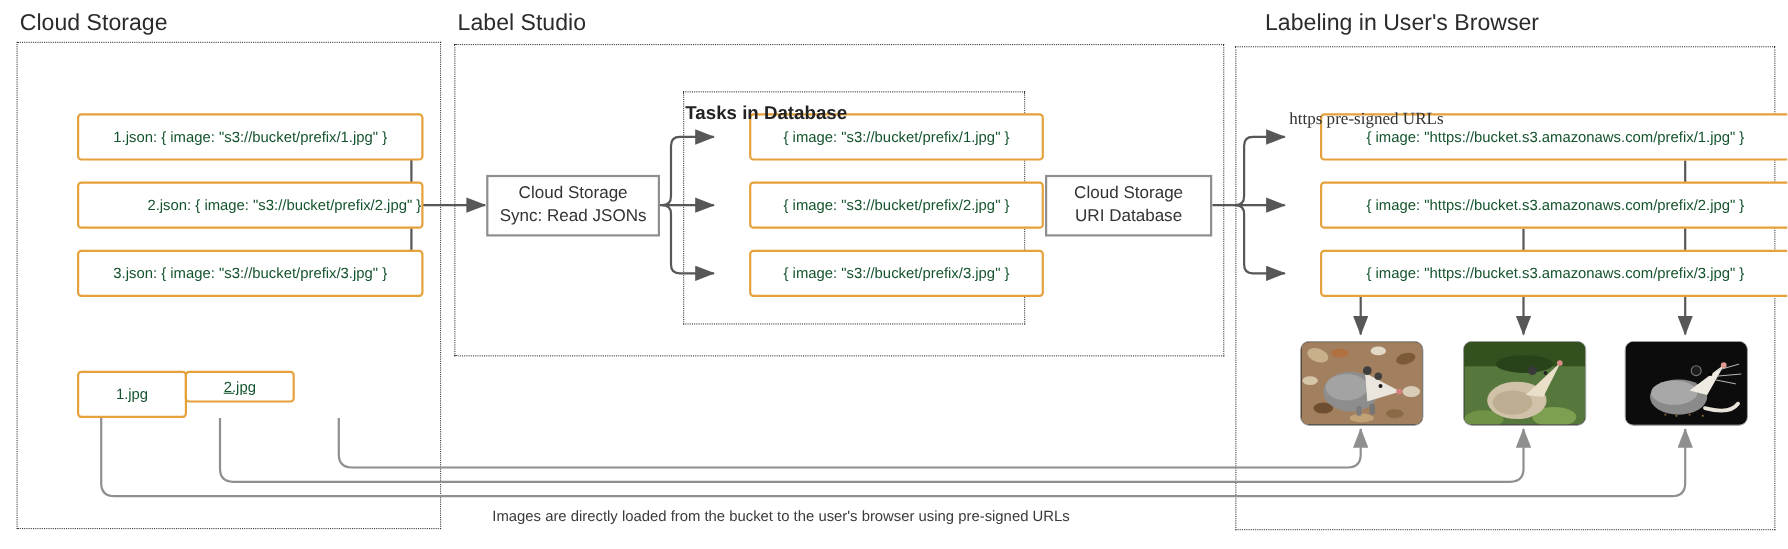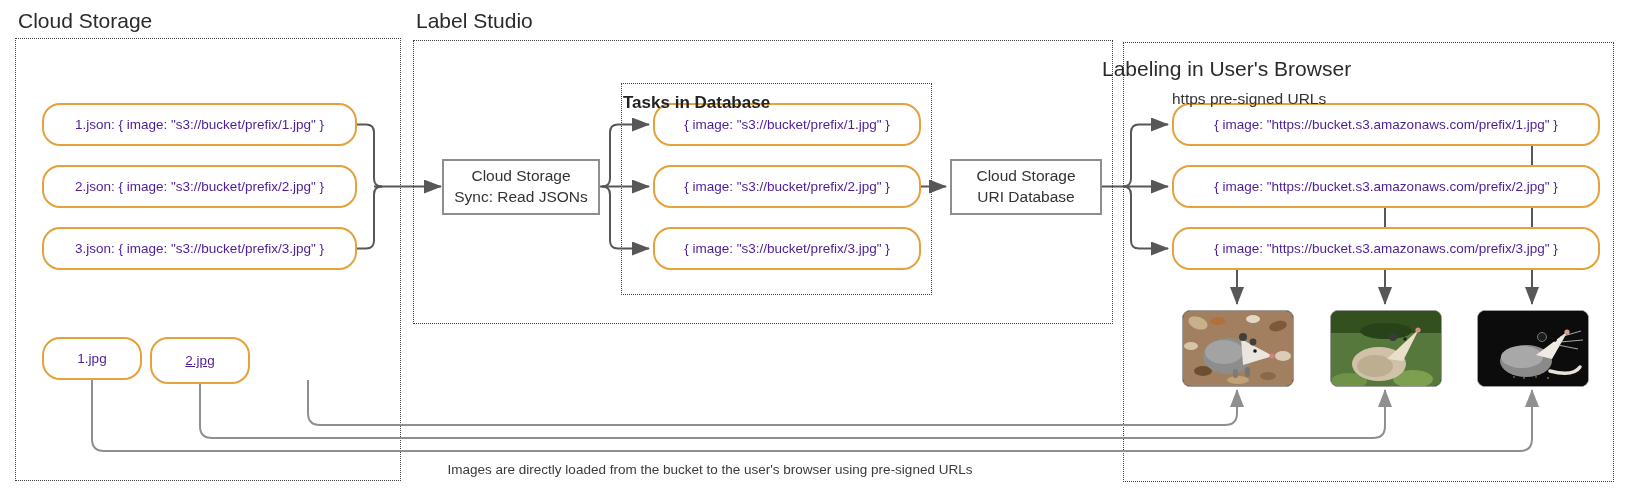--- a/index.html
+++ b/index.html
@@ -5,23 +5,23 @@
   html,body{margin:0;padding:0;background:#ffffff;}
   .stage{
     position:relative;width:1625px;height:499px;background:#fff;
     font-family:"Liberation Sans",sans-serif;overflow:hidden;
   }
   .dotted{position:absolute;border:1px dotted #3f3f3f;background:transparent;z-index:0;}
   .section-title{position:absolute;font-size:21px;color:#2b2b2b;white-space:nowrap;z-index:3;}
   .sub-title{position:absolute;font-size:15.5px;color:#333;white-space:nowrap;z-index:3;margin-top:37px;}
   .sub-title.bold{font-weight:bold;font-size:17px;color:#222;}
   .pill{
-    position:absolute;box-sizing:border-box;border:2px solid #E5A13C;border-radius:18px;
+    position:absolute;box-sizing:border-box;border:2px solid #E5A13C;border-radius:4px;
     background:#fff;display:flex;align-items:center;justify-content:center;
-    font-size:13.5px;color:#4c1d95;white-space:nowrap;z-index:2;
+    font-size:13.5px;color:#14532d;white-space:nowrap;z-index:2;margin-left:28px;
   }
   .procbox{
     position:absolute;box-sizing:border-box;border:2px solid #8e8e8e;background:#fff;
     display:flex;flex-direction:column;align-items:center;justify-content:center;
     font-size:15.5px;color:#333;line-height:1.35;white-space:nowrap;z-index:2;
   }
   .photo{
     position:absolute;width:110px;height:75px;border-radius:8px;overflow:hidden;
     border:1px solid #9e9e9e;z-index:2;background:#000;
   }
@@ -34,23 +34,23 @@
 
 <div class="stage">
 
   <div class="dotted" style="left:15px;top:38px;width:384px;height:441px;"></div>
   <div class="dotted" style="left:413px;top:40px;width:698px;height:282px;"></div>
   <div class="dotted" style="left:621px;top:83px;width:309px;height:210px;"></div>
   <div class="dotted" style="left:1123px;top:42px;width:489px;height:438px;"></div>
 
   <div class="section-title" style="left:18px;top:9px;">Cloud Storage</div>
   <div class="section-title" style="left:416px;top:9px;">Label Studio</div>
-  <div class="section-title" style="left:1102px;top:9px;margin-top:48px;">Labeling in User's Browser</div>
+  <div class="section-title" style="left:1150px;top:9px;">Labeling in User's Browser</div>
   <div class="sub-title bold" style="left:623px;top:56px;">Tasks in Database</div>
-  <div class="sub-title" style="left:1172px;top:53px;">https pre-signed URLs</div>
+  <div class="sub-title" style="left:1172px;top:63px;font-family:Liberation Serif, serif;">https pre-signed URLs</div>
 
   <svg class="svg-layer" width="1625" height="499" viewBox="0 0 1625 499">
     <defs>
       <marker id="ah-dark" markerWidth="9" markerHeight="7" refX="8.5" refY="3.5" orient="auto">
         <path d="M0,0 L9,3.5 L0,7 Z" fill="#575757"></path>
       </marker>
       <marker id="ah-light" markerWidth="9" markerHeight="7" refX="8.5" refY="3.5" orient="auto">
         <path d="M0,0 L9,3.5 L0,7 Z" fill="#8f8f8f"></path>
       </marker>
     </defs>
@@ -78,31 +78,31 @@
 
       <path d="M308,380 V413 Q308,425 320,425 H1225 Q1237,425 1237,413 V390" marker-end="url(#ah-light)"></path>
       <path d="M200,380 V426 Q200,438 212,438 H1373 Q1385,438 1385,426 V390" marker-end="url(#ah-light)"></path>
       <path d="M92,380 V439 Q92,451 104,451 H1520 Q1532,451 1532,439 V390" marker-end="url(#ah-light)"></path>
     </g>
   </svg>
 
   <div class="pill" style="left:42px;top:103px;width:315px;height:43px;">
       <span>1.json: { image: "s3://bucket/prefix/1.jpg" }</span>
     </div>
-  <div class="pill" style="left:42px;top:165px;width:315px;height:43px;">
+  <div class="pill" style="left:42px;top:165px;width:315px;height:43px;justify-content:flex-end;">
       <span>2.json: { image: "s3://bucket/prefix/2.jpg" }</span>
     </div>
   <div class="pill" style="left:42px;top:227px;width:315px;height:43px;text-align:center;">
       <span>3.json: { image: "s3://bucket/prefix/3.jpg" }</span>
     </div>
 
   <div class="pill" style="left:42px;top:337px;width:100px;height:43px;">
       <span>1.jpg</span>
     </div>
-  <div class="pill" style="left:150px;top:337px;width:100px;height:47px;text-decoration:underline;">
+  <div class="pill" style="left:140px;top:337px;width:100px;height:29px;text-decoration:underline;">
       <span>2.jpg</span>
     </div>
 
   <div class="procbox" style="left:442px;top:159px;width:158px;height:56px;">
     <span>Cloud Storage</span>
     <span>Sync: Read JSONs</span>
   </div>
   <div class="procbox" style="left:950px;top:159px;width:152px;height:56px;">
     <span>Cloud Storage</span>
     <span>URI Database</span>

